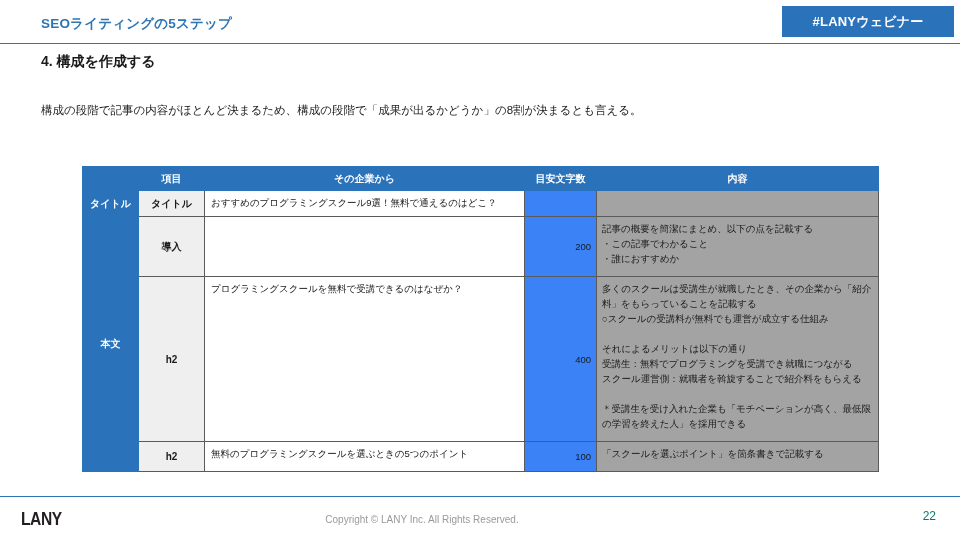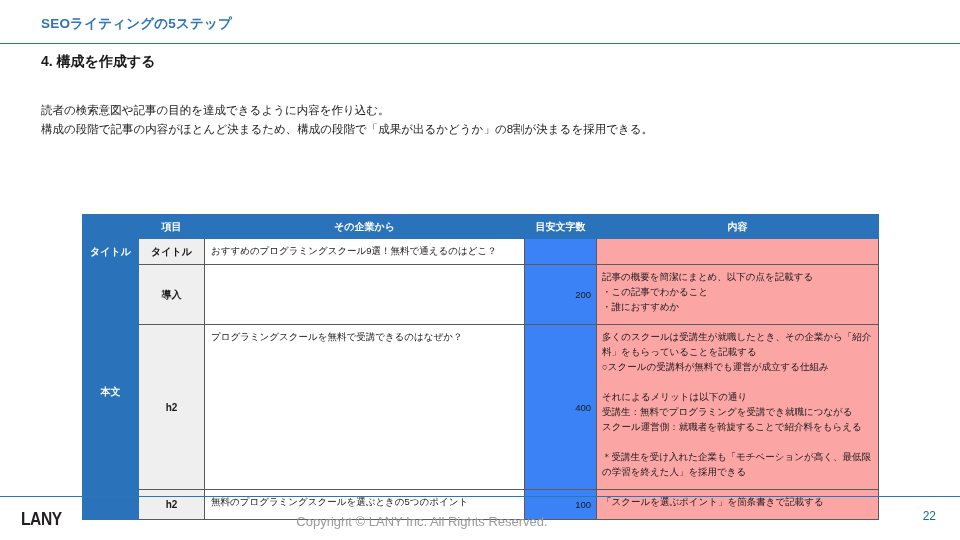--- a/index.html
+++ b/index.html
@@ -89,21 +89,20 @@
   
   .plan-table {
     position: absolute;
     left: 82px;
     top: 166px;
     width: 796px;
     border-collapse: collapse;
     table-layout: fixed;
     font-size: 9.5px;
     color: #1a1a1a;
-    margin-top: 48px;
   }
   .plan-table td, .plan-table th {
     border: 1px solid #5a5a5a;
     padding: 0;
     vertical-align: top;
     box-sizing: border-box;
   }
   .plan-table th {
     background: #2a73bb;
     color: #ffffff;
@@ -147,21 +146,21 @@
   td.count-cell {
     background: #3b82f6;
     text-align: right;
     padding: 4px 5px 4px 3px;
     line-height: 15px;
     vertical-align: bottom;
   }
   td.count-cell.count-top { vertical-align: top; }
   td.count-cell.count-mid { vertical-align: middle; }
   td.detail-cell {
-    background: #fca5a5;
+    background: #a3a3a3;
     padding: 4px 4px 10px 5px;
     line-height: 15px;
     vertical-align: top;
     overflow: hidden;
   }
   .detail-lines {
     white-space: pre;
   }
 
   .row-title  { height: 26px; }
@@ -189,44 +188,44 @@
     font-family: "Liberation Sans Narrow", "Liberation Sans", sans-serif;
     transform: scaleX(0.82);
     transform-origin: left center;
   }
   .footer-copyright {
     position: absolute;
     left: 0;
     top: 514px;
     width: 844px;
     text-align: center;
-    font-size: 13px;
+    font-size: 10px;
     color: #9a9a9a;
   }
   .footer-page {
     position: absolute;
     right: 24px;
     top: 509px;
     font-size: 12px;
     color: #0f766e;
   }
 </style>
 </head>
 <body>
 
 <div class="slide-header">
   <div class="header-title">SEOライティングの5ステップ</div>
+  <div class="header-badge">#LANYウェビナー</div>
 </div>
 <div class="header-rule"></div>
 
 <div class="section-heading">4. 構成を作成する</div>
 
 <div class="lead-block">
-  <div class="lead-line">読者の検索意図や記事の目的を達成できるように内容を作り込む。</div>
-  <div class="lead-line"><span>構成の段階で記事の内容がほとんど決まるため、</span><b>構成の段階で「成果が出るかどうか」の8割が決まる</b><span>を採用できる。</span></div>
+  <div class="lead-line"><span>構成の段階で記事の内容がほとんど決まるため、</span><b>構成の段階で「成果が出るかどうか」の8割が決まる</b><span>とも言える。</span></div>
 </div>
 
 <table class="plan-table">
   <colgroup>
     <col class="col-group">
     <col class="col-item">
     <col class="col-title">
     <col class="col-count">
     <col class="col-detail">
   </colgroup>

